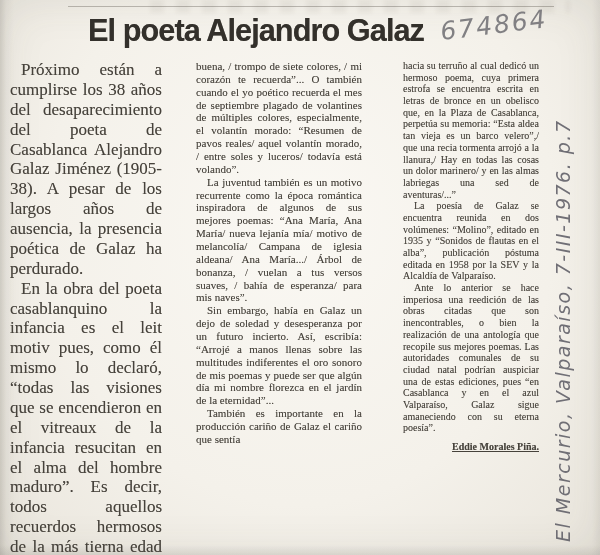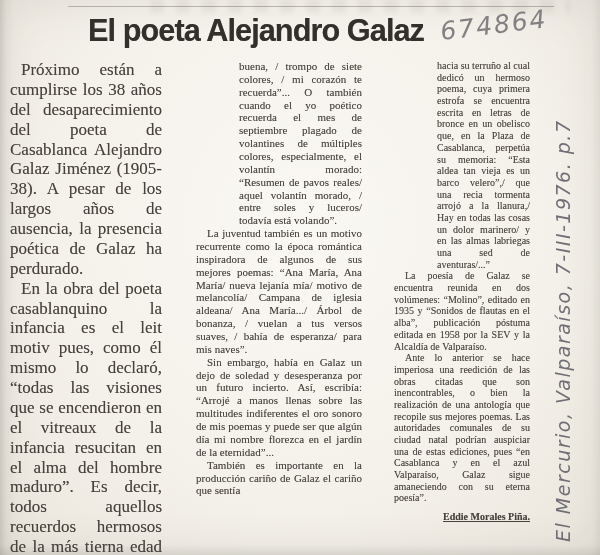--- a/index.html
+++ b/index.html
@@ -47,24 +47,24 @@
     transform:rotate(-90deg);transform-origin:left top;
     font-family:"DejaVu Sans",sans-serif;font-style:italic;
     font-size:19px;color:#63626a;letter-spacing:1.5px;opacity:.9;
     white-space:nowrap;
   }
   .col{
     position:absolute;top:60px;color:#46423b;text-align:justify;
     text-shadow:0 0 .4px rgba(70,66,59,.4);
   }
   .col p{margin:0;text-indent:11px;}
-  .col p.noindent{text-indent:0;margin-left:43px;}
+  .col p.noindent{text-indent:0;}
   .col1{left:10px;width:152px;font-size:17px;line-height:1.17;}
   .col2{left:196px;width:166px;font-size:11px;line-height:1.17;}
-  .col3{left:394px;width:136px;font-size:10px;line-height:1.17;}
+  .col3{left:403px;width:136px;font-size:10px;line-height:1.17;}
   .byline{
     margin-top:7px;text-align:right;font-weight:700;text-indent:0;
     font-size:10px;color:#46423b;text-decoration:underline;
   }
 </style>
 </head>
 <body>
 
 <div class="paper">
   <div class="ghost"></div>

